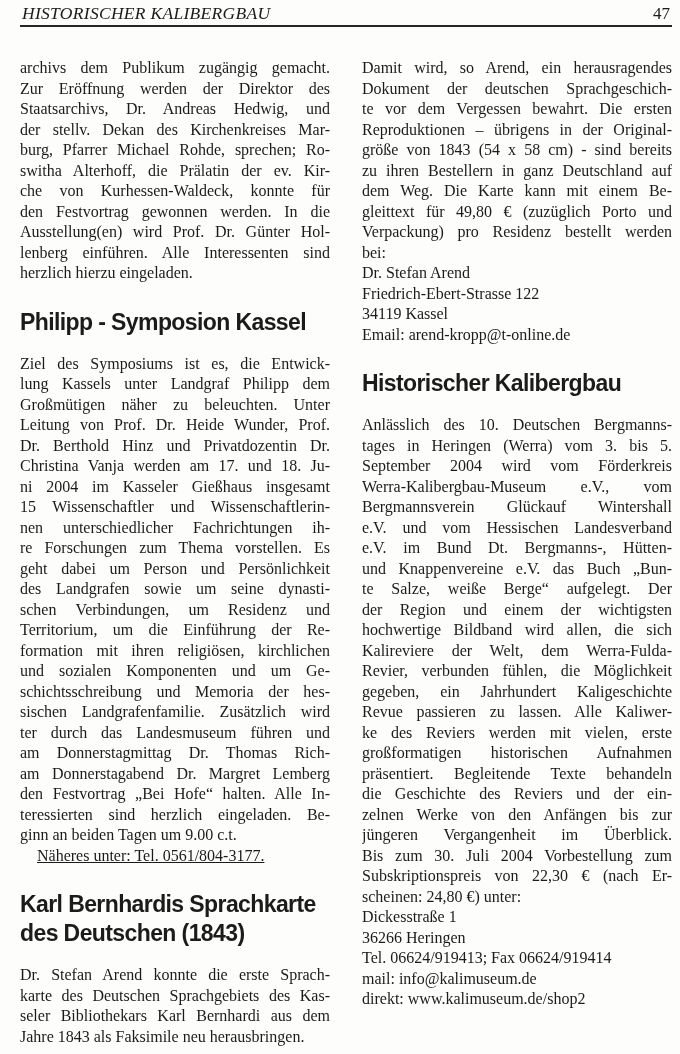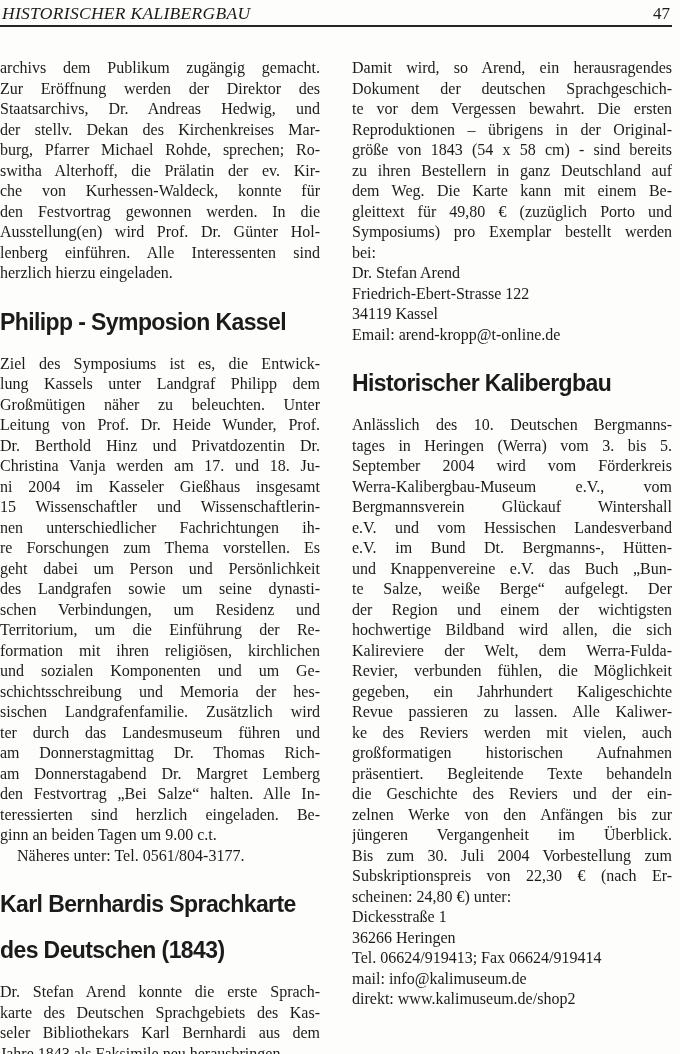--- a/index.html
+++ b/index.html
@@ -5,21 +5,21 @@
   html, body { margin: 0; padding: 0; background: #e8e8e8; }
   .page {
     position: relative;
     width: 680px;
     height: 1054px;
     margin: 0;
     background: #fdfdfb;
     color: #1b1b1b;
     font-family: "Liberation Serif", "DejaVu Serif", serif;
     box-sizing: border-box;
-    padding: 4px 8px 0 0;
+    padding: 4px 8px 0 20px;
     overflow: hidden;
   }
   .header {
     display: flex;
     justify-content: space-between;
     align-items: baseline;
     border-bottom: 2px solid #262626;
     padding: 0 2px 2px 2px;
   }
   .htitle {
@@ -37,30 +37,30 @@
     gap: 32px;
     margin-top: 31px;
   }
   .col { width: 321px; overflow: hidden; }
   .line {
     font-size: 16px;
     line-height: 20.5px;
   }
   .j { text-align: justify; text-align-last: justify; }
   .j.last { text-align-last: left; }
-  .para-indent .line { text-indent: 17px; }
+  .para-indent .line { text-indent: 17px; text-decoration: underline; }
   .heading {
     font-family: "Liberation Sans", "DejaVu Sans", sans-serif;
     font-weight: 700;
     font-size: 23px;
     letter-spacing: -0.6px;
     line-height: 29px;
     margin: 24px 0 17px 0;
   }
-  .hline { white-space: nowrap; margin-top: 17px; }
+  .hline { white-space: nowrap; }
 </style>
 </head>
 <body>
 
 <div class="page">
   <div class="header">
     <span class="htitle">HISTORISCHER KALIBERGBAU</span>
     <span class="hpage">47</span>
   </div>
   <div class="cols">
@@ -96,21 +96,21 @@
           <div class="line j">des Landgrafen sowie um seine dynasti-</div>
           <div class="line j">schen Verbindungen, um Residenz und</div>
           <div class="line j">Territorium, um die Einführung der Re-</div>
           <div class="line j">formation mit ihren religiösen, kirchlichen</div>
           <div class="line j">und sozialen Komponenten und um Ge-</div>
           <div class="line j">schichtsschreibung und Memoria der hes-</div>
           <div class="line j">sischen Landgrafenfamilie. Zusätzlich wird</div>
           <div class="line j">ter durch das Landesmuseum führen und</div>
           <div class="line j">am Donnerstagmittag Dr. Thomas Rich-</div>
           <div class="line j">am Donnerstagabend Dr. Margret Lemberg</div>
-          <div class="line j">den Festvortrag „Bei Salze“ halten. Alle In-</div>
+          <div class="line j">den Festvortrag „Bei Hofe“ halten. Alle In-</div>
           <div class="line j">teressierten sind herzlich eingeladen. Be-</div>
           <div class="line j last">ginn an beiden Tagen um 9.00 c.t.</div>
         </div>
         <div class="blk para-indent">
           <div class="line">Näheres unter: Tel. 0561/804-3177.</div>
         </div>
         <div class="blk heading">
           <div class="hline">Karl Bernhardis Sprachkarte</div>
           <div class="hline">des Deutschen (1843)</div>
         </div>
@@ -124,21 +124,21 @@
     <div class="col">
         <div class="blk para">
           <div class="line j">Damit wird, so Arend, ein herausragendes</div>
           <div class="line j">Dokument der deutschen Sprachgeschich-</div>
           <div class="line j">te vor dem Vergessen bewahrt. Die ersten</div>
           <div class="line j">Reproduktionen – übrigens in der Original-</div>
           <div class="line j">größe von 1843 (54 x 58 cm) - sind bereits</div>
           <div class="line j">zu ihren Bestellern in ganz Deutschland auf</div>
           <div class="line j">dem Weg. Die Karte kann mit einem Be-</div>
           <div class="line j">gleittext für 49,80 € (zuzüglich Porto und</div>
-          <div class="line j">Symposiums) pro Exemplar bestellt werden</div>
+          <div class="line j">Verpackung) pro Residenz bestellt werden</div>
           <div class="line j last">bei:</div>
         </div>
         <div class="blk address">
           <div class="line">Dr. Stefan Arend</div>
           <div class="line">Friedrich-Ebert-Strasse 122</div>
           <div class="line">34119 Kassel</div>
           <div class="line">Email: arend-kropp@t-online.de</div>
         </div>
         <div class="blk heading">
           <div class="hline">Historischer Kalibergbau</div>
@@ -152,21 +152,21 @@
           <div class="line j">e.V. und vom Hessischen Landesverband</div>
           <div class="line j">e.V. im Bund Dt. Bergmanns-, Hütten-</div>
           <div class="line j">und Knappenvereine e.V. das Buch „Bun-</div>
           <div class="line j">te Salze, weiße Berge“ aufgelegt. Der</div>
           <div class="line j">der Region und einem der wichtigsten</div>
           <div class="line j">hochwertige Bildband wird allen, die sich</div>
           <div class="line j">Kalireviere der Welt, dem Werra-Fulda-</div>
           <div class="line j">Revier, verbunden fühlen, die Möglichkeit</div>
           <div class="line j">gegeben, ein Jahrhundert Kaligeschichte</div>
           <div class="line j">Revue passieren zu lassen. Alle Kaliwer-</div>
-          <div class="line j">ke des Reviers werden mit vielen, auch</div>
+          <div class="line j">ke des Reviers werden mit vielen, erste</div>
           <div class="line j">großformatigen historischen Aufnahmen</div>
           <div class="line j">präsentiert. Begleitende Texte behandeln</div>
           <div class="line j">die Geschichte des Reviers und der ein-</div>
           <div class="line j">zelnen Werke von den Anfängen bis zur</div>
           <div class="line j">jüngeren Vergangenheit im Überblick.</div>
           <div class="line j">Bis zum 30. Juli 2004 Vorbestellung zum</div>
           <div class="line j">Subskriptionspreis von 22,30 € (nach Er-</div>
           <div class="line j last">scheinen: 24,80 €) unter:</div>
         </div>
         <div class="blk address">

